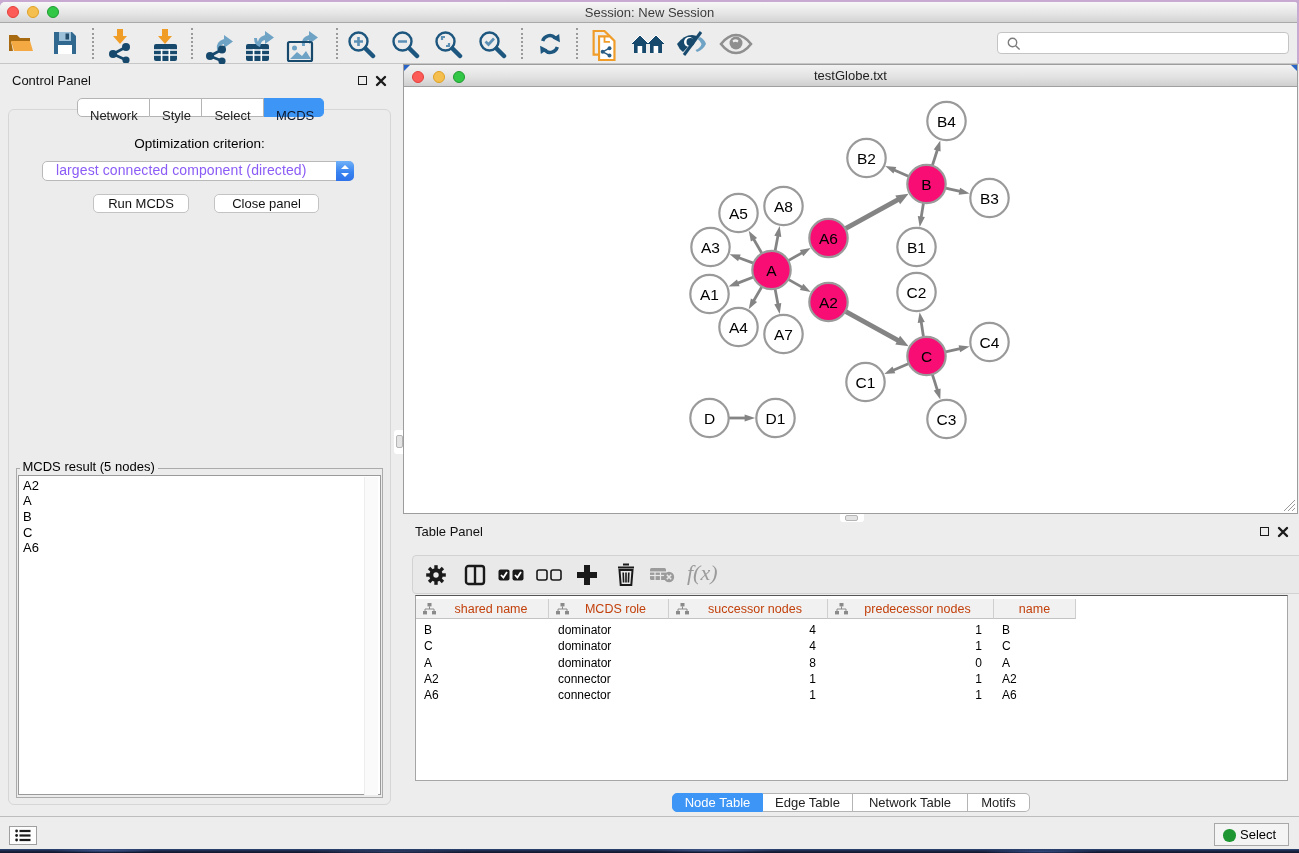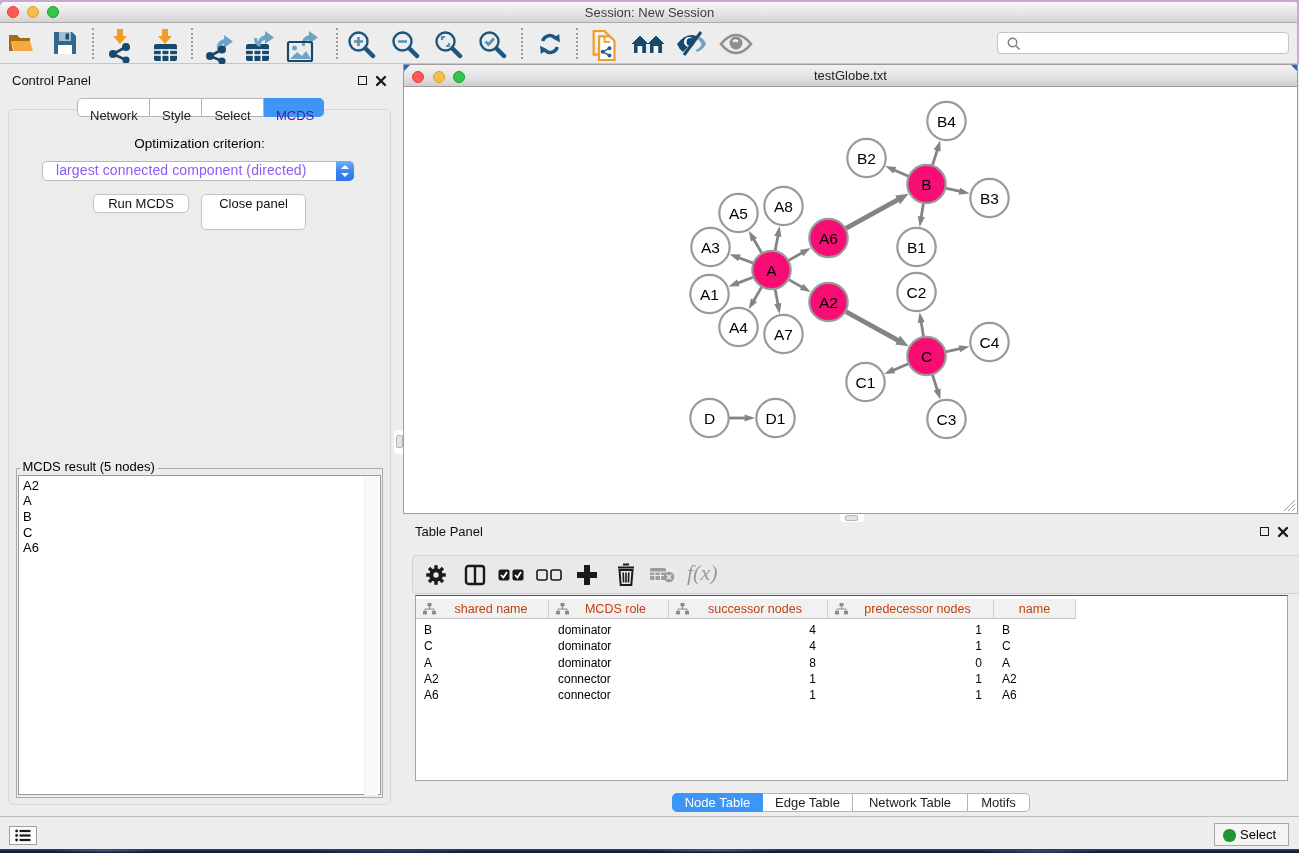--- a/index.html
+++ b/index.html
@@ -28,21 +28,21 @@
     background:#fff; border:1px solid #c4c4c4; border-radius:4px; }
   
   #cpanel { position:absolute; left:0; top:63px; width:398px; height:753px; }
   .paneltitle { font-size:13px; color:#111; }
   
   .tabrow { position:absolute; display:flex; height:20px; z-index:5; }
   .tab { height:19.5px; line-height:18.5px; font-size:13px; color:#222; background:#fff;
     border:1px solid #b4b4b4; border-left:none; padding:8px 12px; text-align:center; }
   .tab.first { border-left:1px solid #b4b4b4; border-radius:5px 0 0 5px; }
   .tab.last { border-radius:0 5px 5px 0; }
-  .tab.sel { background:#3d95f5; color:#4c1d95; border-color:#3d95f5; }
+  .tab.sel { background:#3d95f5; color:#0f172a; border-color:#3d95f5; }
   #cpcontent { position:absolute; left:8px; top:44px; width:383px; height:696px;
     background:#ececec; border:1px solid #d6d6d6; border-radius:6px; }
   
   .macbtn { position:absolute; background:#fff; border:1px solid #c3c3c3; border-radius:5px;
     font-size:13px; color:#111; text-align:center; }
   
   #mcdsgroup { position:absolute; left:15.5px; top:391px; width:368px; height:344px; }
   
   #netwin { position:absolute; left:403px; top:62px; width:895px; height:450px;
     background:#fff; border:1px solid #9d9d9d; }
@@ -267,21 +267,21 @@
     <div style="position:absolute;left:8px;top:70.5px;width:383px;text-align:center;font-size:13.5px;color:#000">Optimization criterion:</div>
     <div id="combo" style="position:absolute;left:42px;top:95.5px;width:312px;height:20px;background:#fff;border:1px solid #b9b9b9;border-radius:5px">
       <div style="position:absolute;left:13px;top:0.5px;font-size:14px;letter-spacing:0.1px;color:#8b5cf6">largest connected component (directed)</div>
       <div style="position:absolute;right:-1px;top:-1px;width:18px;height:20px;border-radius:0 5px 5px 0;background:linear-gradient(#70b1f9,#3984f1 55%,#2e72ea)">
         <svg width="12" height="14" viewBox="0 0 12 14" style="position:absolute;left:3px;top:3px">
           <path d="M2 5 L6 1 L10 5 z M2 9 L6 13 L10 9 z" fill="#fff"></path>
         </svg>
       </div>
     </div>
     <div class="macbtn" style="left:93px;top:129px;width:96px;height:19px;line-height:18px">Run MCDS</div>
-    <div class="macbtn" style="left:201px;top:129px;width:105px;height:36px;line-height:18px">Close panel</div>
+    <div class="macbtn" style="left:214px;top:129px;width:105px;height:19px;line-height:18px">Close panel</div>
     <div id="mcdsgroup">
       <div style="position:absolute;left:0;top:11.5px;width:367.5px;height:330.5px;border:1px solid #ababab"></div>
       <div style="position:absolute;left:4px;top:3px;background:#ececec;padding:0 3px;font-size:13px;color:#000">MCDS result (5 nodes)</div>
       <div style="position:absolute;left:2.5px;top:19px;width:363px;height:320px;background:#fff;border:1px solid #9a9a9a;font-size:13px;color:#000">
         <div style="position:absolute;left:4px;top:1.5px;line-height:15.7px">A2<br>A<br>B<br>C<br>A6</div>
         <div style="position:absolute;right:2px;top:0.5px;width:14px;height:318px;background:#fafafa;border-left:1px solid #ededed"></div>
       </div>
     </div>
   </div>
   <div id="netwin">

